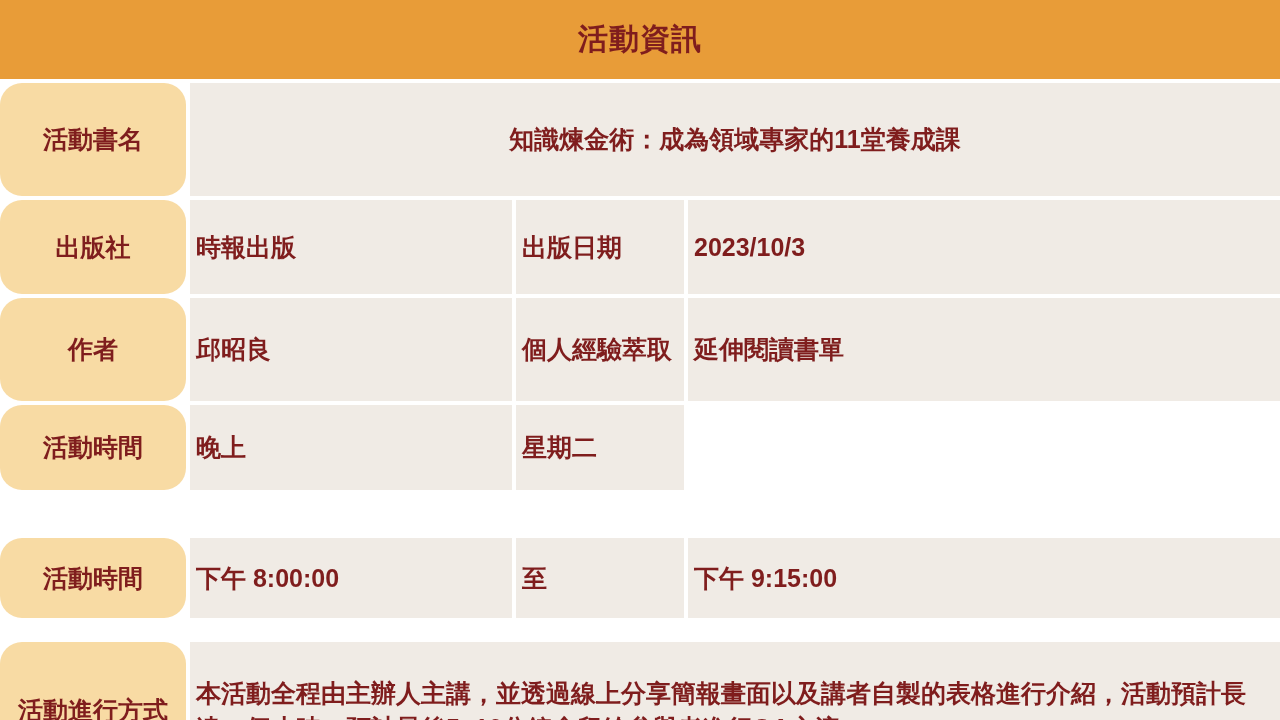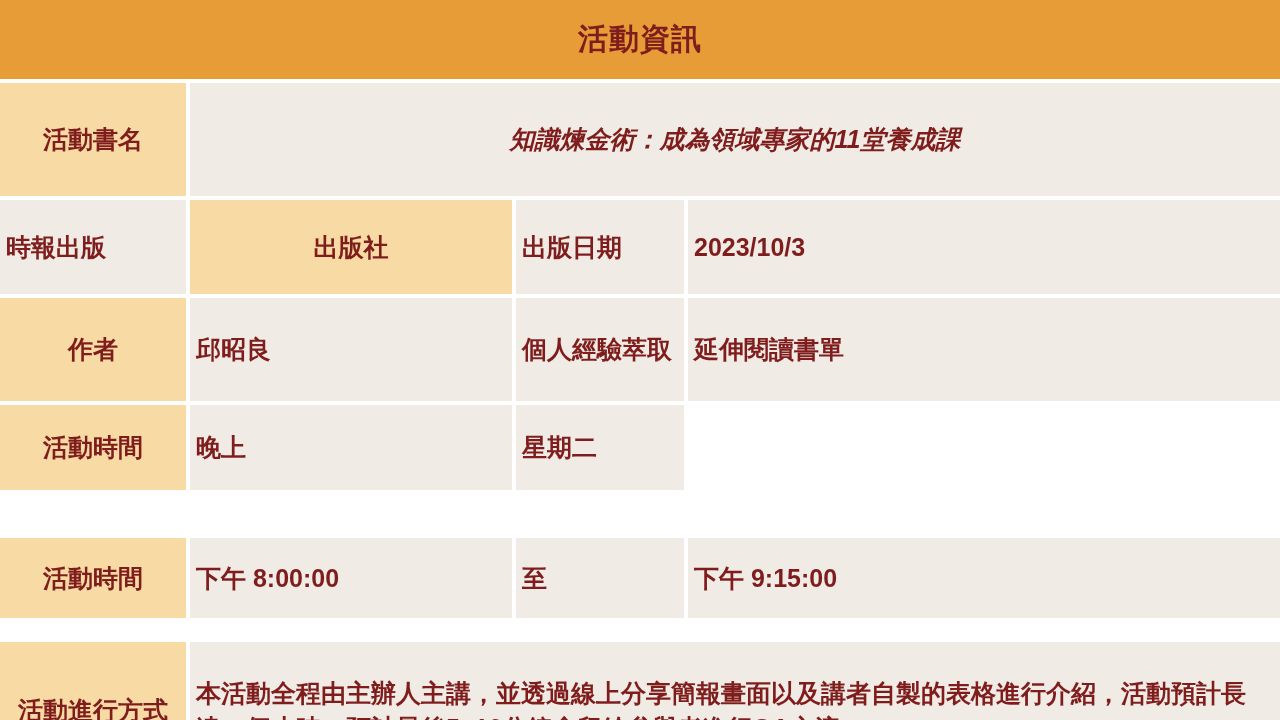--- a/index.html
+++ b/index.html
@@ -43,30 +43,30 @@
   .r5 { flex: 0 0 80px; margin-top: 44px; }
   .r6 { flex: 0 0 137px; margin-top: 20px; }
   .cell {
     display: flex;
     align-items: center;
     font-size: 25px;
   }
   .label-cell {
     background: #F8DBA4;
     justify-content: center;
+    border-radius: 22px;
   }
   .value-cell {
     background: #F0EBE5;
     justify-content: flex-start;
     padding-left: 6px;
   }
   .value-cell.center {
     justify-content: center;
     padding-left: 0;
-    font-style: italic;
   }
   .value-cell.para {
     line-height: 35px;
     padding-right: 14px;
     padding-left: 6px;
   }
 </style>
 </head>
 <body>
 
@@ -75,22 +75,22 @@
   <div class="header-bar">
     <span>活動資訊</span>
   </div>
 
   <div class="row cols2 r1">
     <div class="cell label-cell">活動書名</div>
     <div class="cell value-cell center">知識煉金術：成為領域專家的11堂養成課</div>
   </div>
 
   <div class="row cols4 r2">
+    <div class="cell label-cell">出版社</div>
     <div class="cell value-cell">時報出版</div>
-    <div class="cell label-cell">出版社</div>
     <div class="cell value-cell">出版日期</div>
     <div class="cell value-cell">2023/10/3</div>
   </div>
 
   <div class="row cols4 r3">
     <div class="cell label-cell">作者</div>
     <div class="cell value-cell">邱昭良</div>
     <div class="cell value-cell">個人經驗萃取</div>
     <div class="cell value-cell">延伸閱讀書單</div>
   </div>

